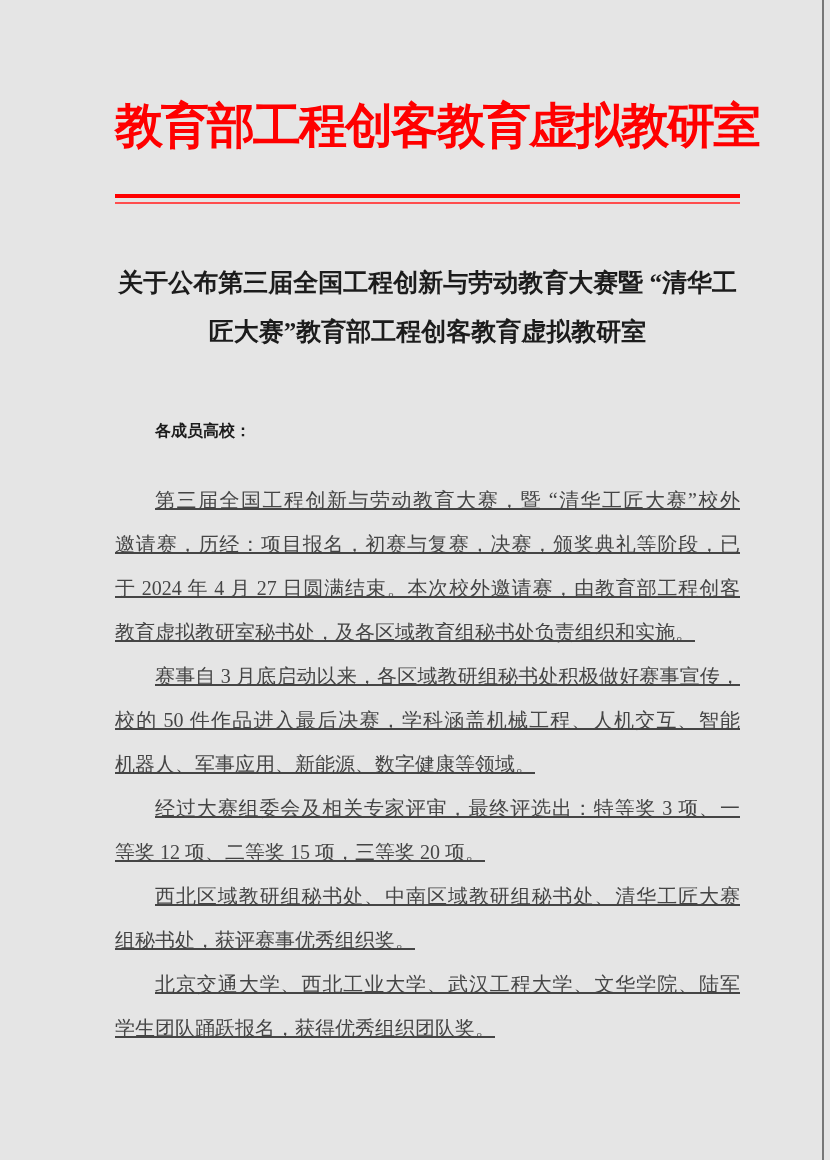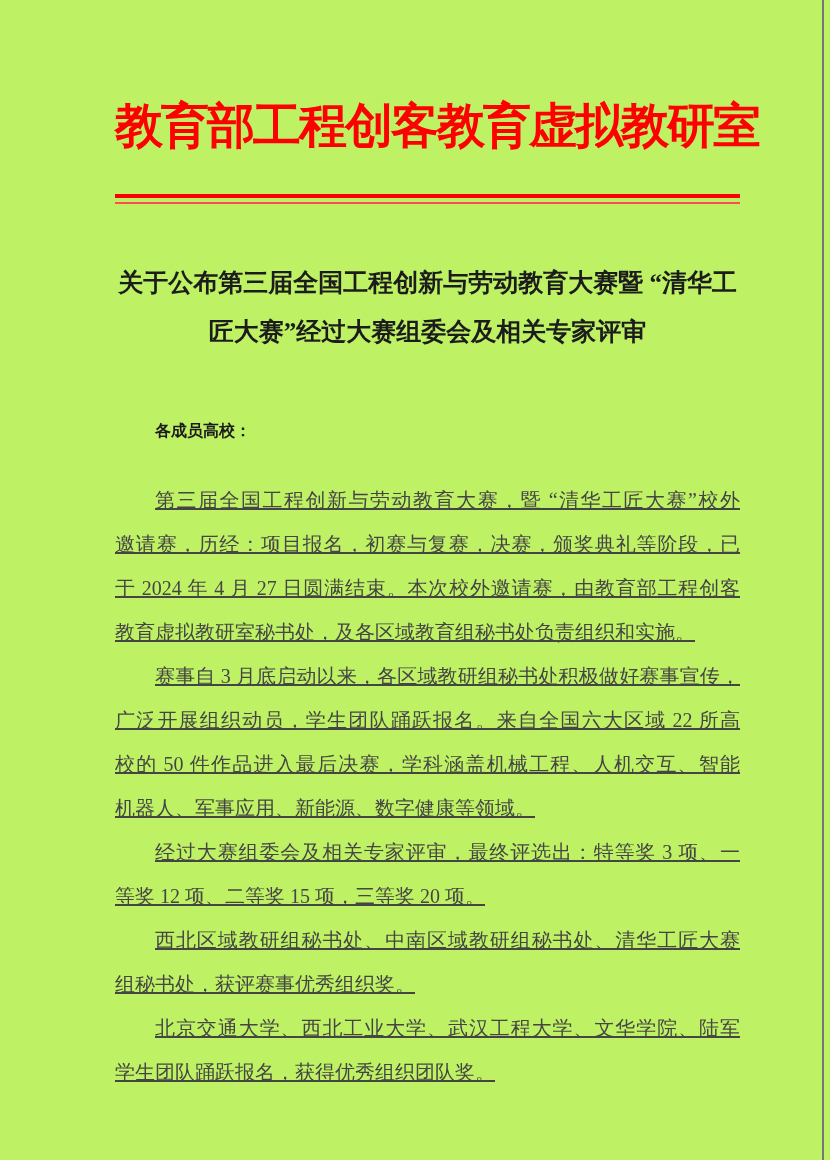--- a/index.html
+++ b/index.html
@@ -6,21 +6,21 @@
     --accent-red:#ff0000;
     --rule-thin-red:#ff4d4d;
     --title-text:#1c1c1c;
     --body-text:#454545;
     --edge-line:#777777;
   }
   html,body{margin:0;padding:0;background:#ffffff;}
   .page{
     position:relative;
     width:830px;height:1160px;
-    background:#bef264;
+    background:#e5e5e5;
     overflow:hidden;
     font-family:"Liberation Serif","DejaVu Serif",serif;
   }
   .edge-line{
     position:absolute;top:0;right:6px;width:2px;height:100%;
     background:var(--edge-line);
   }
   .content{
     margin:0 90px 0 115px; 
     width:625px;
@@ -86,37 +86,36 @@
 
     <div class="letterhead">教育部工程创客教育虚拟教研室</div>
 
     <div class="rule-wrap">
       <div class="rule-thick"></div>
       <div class="rule-thin"></div>
     </div>
 
     <div class="doc-title">
       <div>关于公布第三届全国工程创新与劳动教育大赛暨 “清华工</div>
-      <div>匠大赛”经过大赛组委会及相关专家评审</div>
+      <div>匠大赛”教育部工程创客教育虚拟教研室</div>
     </div>
 
     <div class="salutation">各成员高校：</div>
 
     <div class="body-text">
 
       <div>
         <div class="jl ind">第三届全国工程创新与劳动教育大赛，暨 “清华工匠大赛”校外</div>
         <div class="jl">邀请赛，历经：项目报名，初赛与复赛，决赛，颁奖典礼等阶段，已</div>
         <div class="jl">于 2024 年 4 月 27 日圆满结束。本次校外邀请赛，由教育部工程创客</div>
         <div class="ll">教育虚拟教研室秘书处，及各区域教育组秘书处负责组织和实施。</div>
       </div>
 
       <div>
         <div class="jl ind">赛事自 3 月底启动以来，各区域教研组秘书处积极做好赛事宣传，</div>
-        <div class="jl">广泛开展组织动员，学生团队踊跃报名。来自全国六大区域 22 所高</div>
         <div class="jl">校的 50 件作品进入最后决赛，学科涵盖机械工程、人机交互、智能</div>
         <div class="ll">机器人、军事应用、新能源、数字健康等领域。</div>
       </div>
 
       <div>
         <div class="jl ind">经过大赛组委会及相关专家评审，最终评选出：特等奖 3 项、一</div>
         <div class="ll">等奖 12 项、二等奖 15 项，三等奖 20 项。</div>
       </div>
 
       <div>

